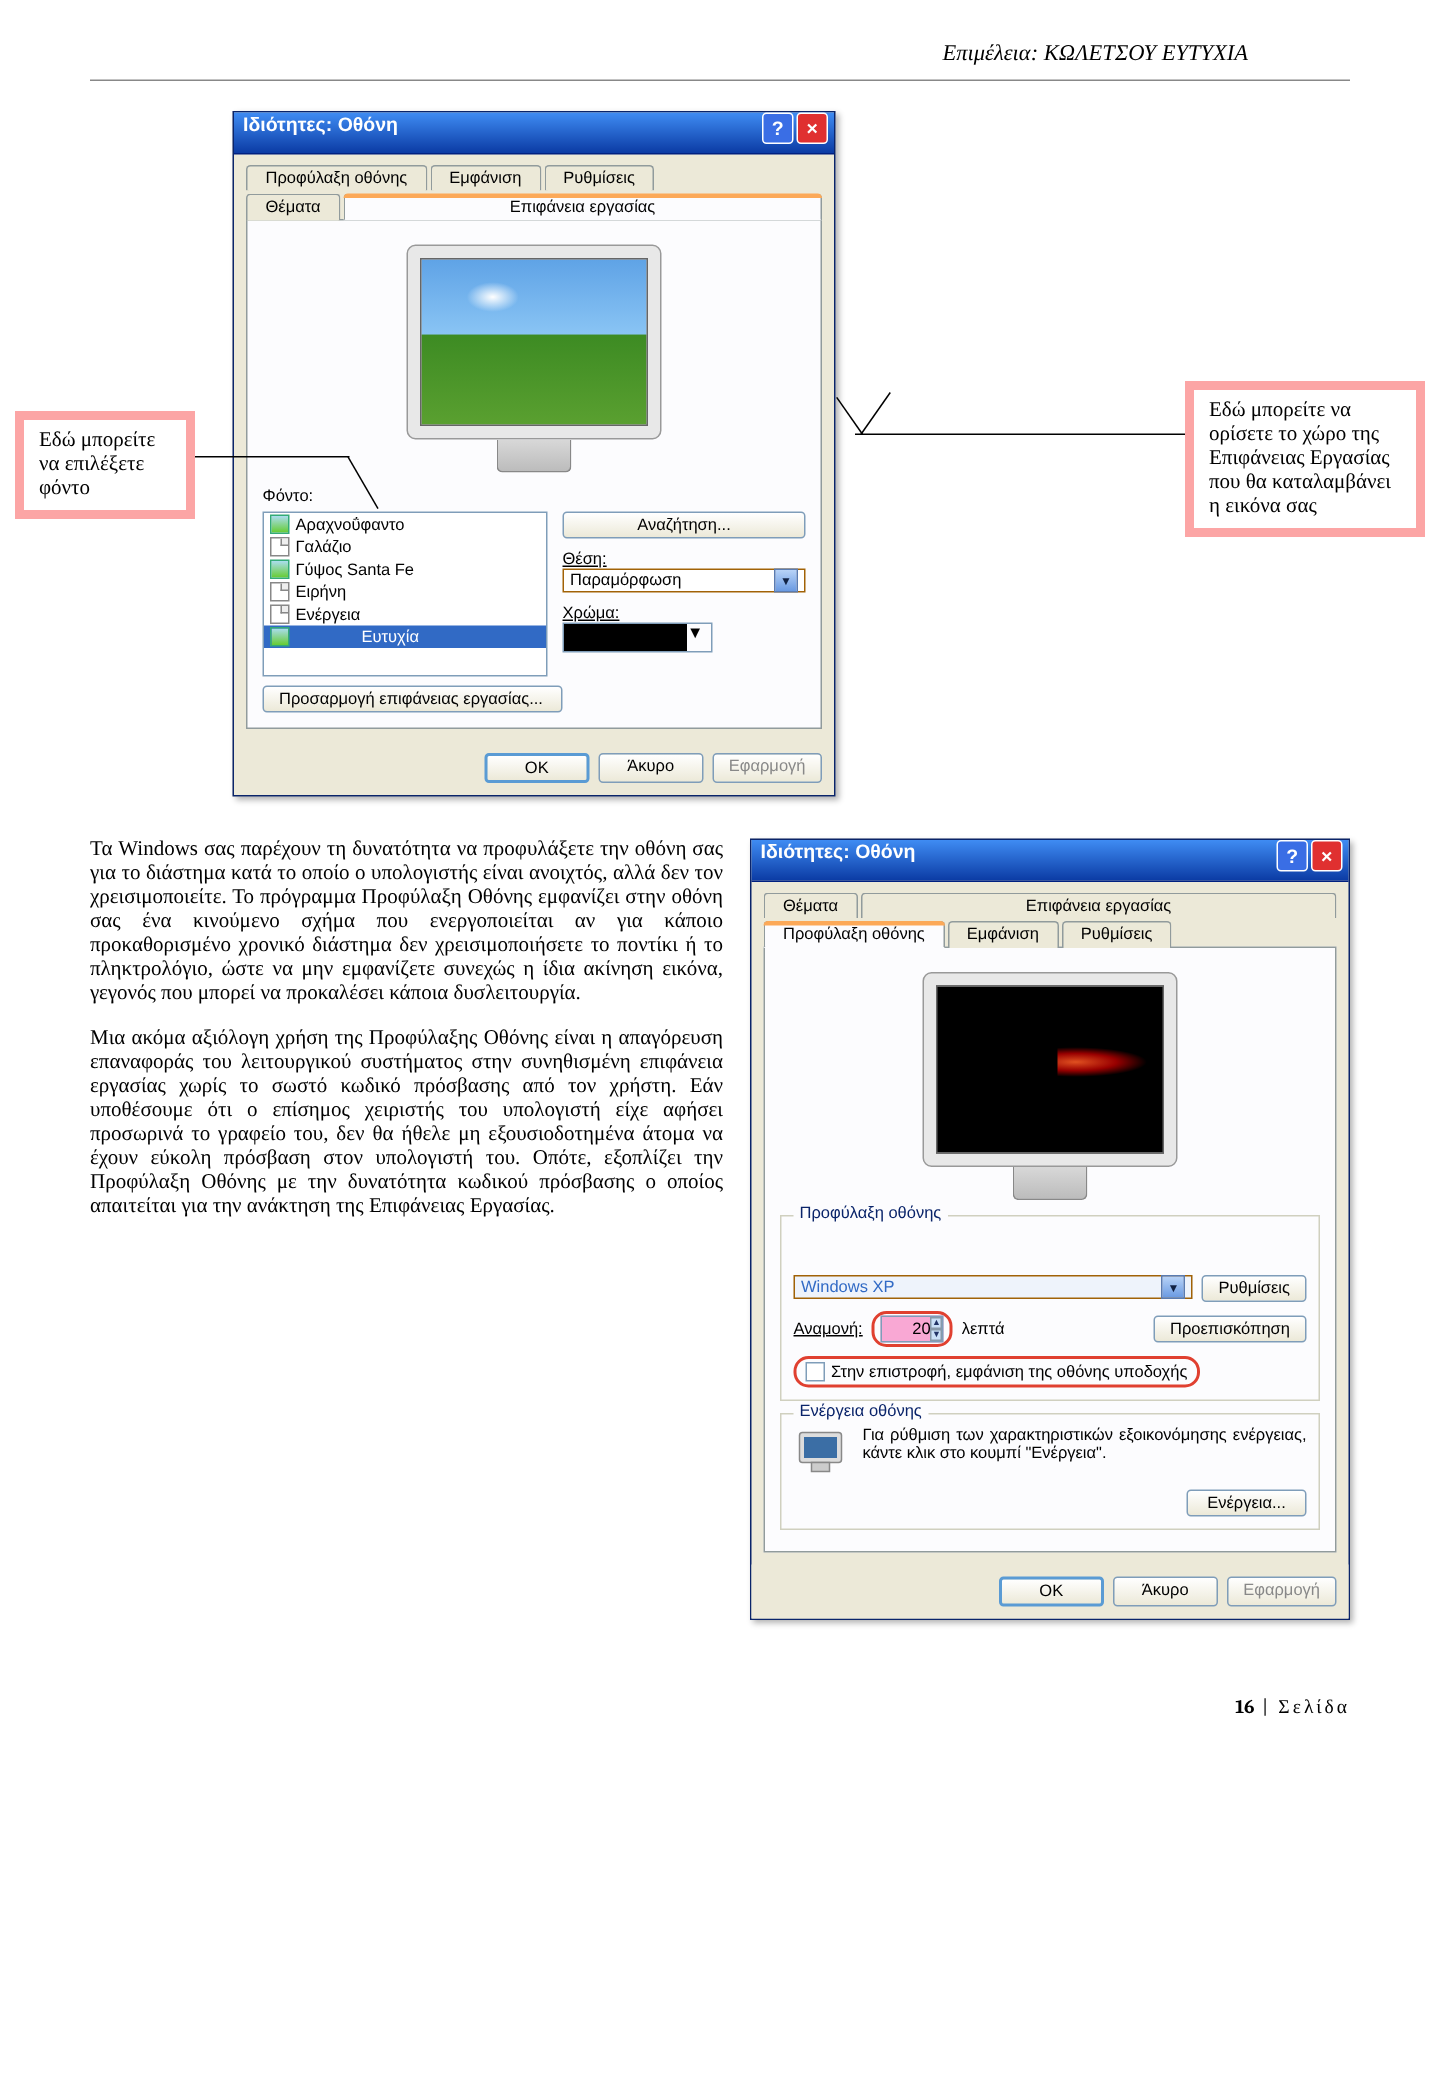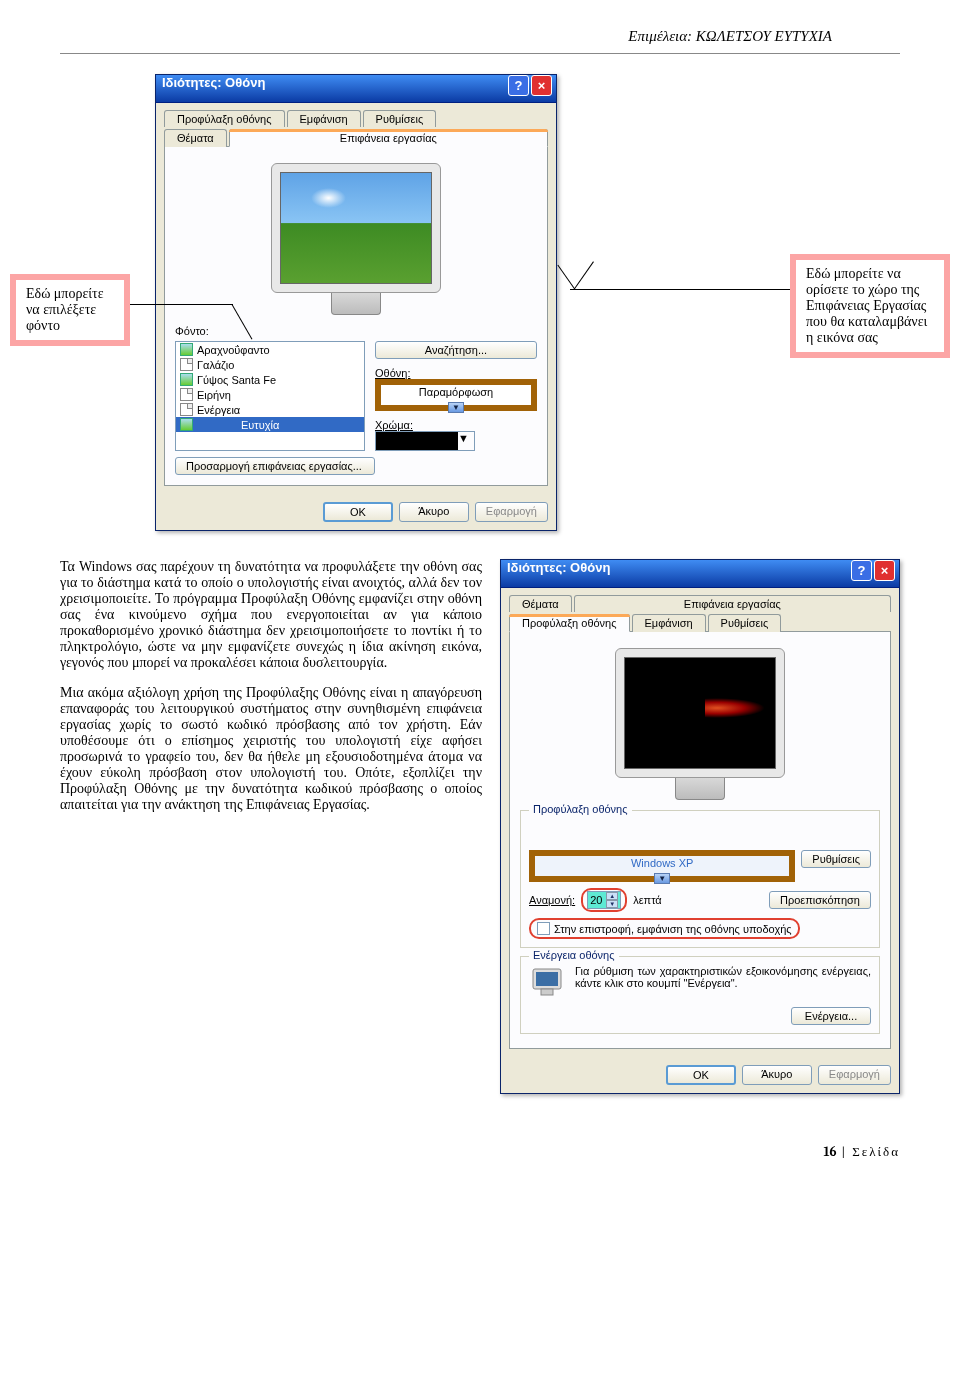--- a/index.html
+++ b/index.html
@@ -197,30 +197,29 @@
     font-size: 11px;
     border-radius: 3px;
     min-width: 70px;
     text-align: center;
     font-family: Tahoma, sans-serif;
   }
   .btn.primary {
     border: 2px solid #5a9bd4;
   }
   .select {
-    border: 6px solid #a16207;
+    border: 1px solid #a16207;
     background: #fff;
-    height: 32px;
+    height: 16px;
     padding: 1px 4px;
     font-size: 11px;
     display: flex;
     align-items: center;
     justify-content: space-between;
     gap:4px;
-    flex-direction:column;
   }
   .select .dropdown-arrow {
     width: 16px; height: 16px;
     background: linear-gradient(to bottom, #b8d3f7, #6a9ae2);
     border: 1px solid #5a7bb0;
     display:flex;align-items:center;justify-content:center;
     color:#124; font-size:8px;
   }
   .color-select {
     border:1px solid #7f9db9;height:20px;width:100px;
@@ -269,21 +268,21 @@
   }
   .group-box .legend {
     position: absolute; top: -8px; left: 8px;
     background: #fcfcfe;
     padding: 0 4px;
     color: #0a246a;
     font-size: 11px;
   }
   .spinner {
     border:1px solid #7f9db9;height:18px;width:34px;
-    display:inline-flex;align-items:center;background:#5eead4;padding:0 2px;
+    display:inline-flex;align-items:center;background:#f9a8d4;padding:0 20px;
     font-size:11px;
   }
   .spinner .arrows{
     width:12px;height:16px;margin-left:auto;
     display:flex;flex-direction:column;
   }
   .spinner .arrows div{
     flex:1;font-size:6px;text-align:center;background:#cbe0f7;border:1px solid #89a;color:#236;
     line-height:6px;
   }
@@ -374,21 +373,21 @@
               <span>Ενέργεια</span>
             </div>
           <div class="item selected">
               <span class="img-ico"></span>
               <span>Ευτυχία</span>
             </div>
         </div>
         <div class="right-col">
           <div class="btn">Αναζήτηση...</div>
           <div>
-            <span class="u">Οθόνη:</span>
+            <span class="u">Θέση:</span>
             <div class="select">
               <span>Παραμόρφωση</span>
               <span class="dropdown-arrow">▼</span>
             </div>
           </div>
           <div>
             <span class="u">Χρώμα:</span>
             <div class="color-select">
               <div class="color-swatch"></div>
               <div class="dropdown-arrow" style="width:16px;height:18px;">▼</div>

